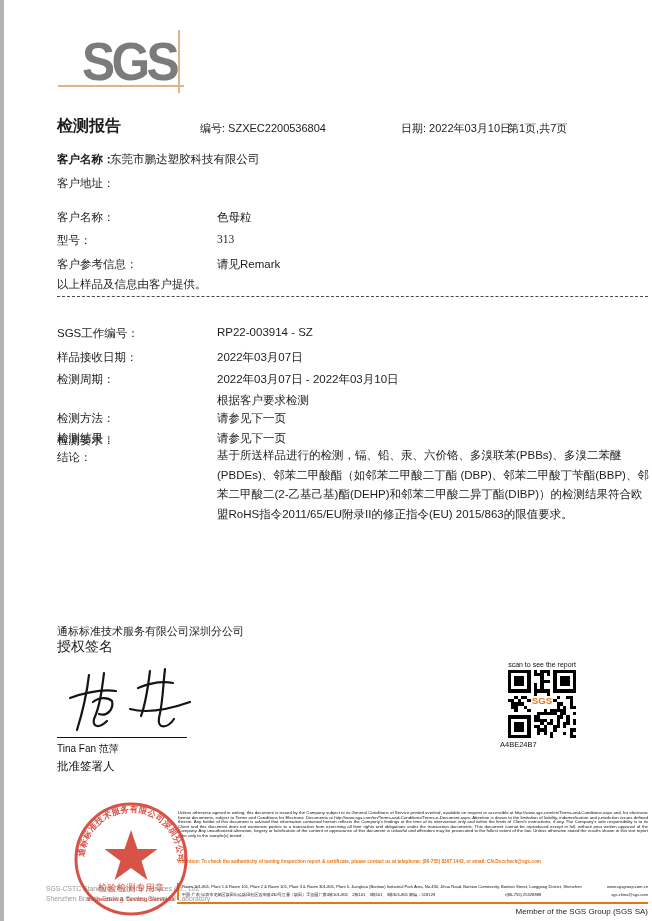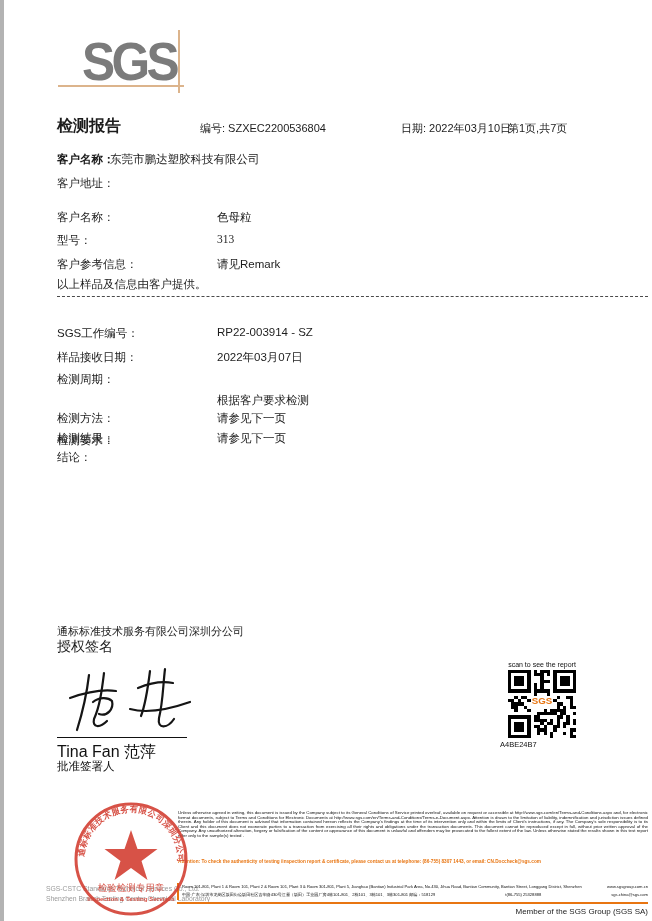--- a/index.html
+++ b/index.html
@@ -26,21 +26,21 @@
   .row-value { font-size:11.5px; color:#1c1c1c; white-space:nowrap; }
 
   .dashed-sep { left:57px; top:296px; width:591px; border-top:1px dashed #4a4a4a; }
 
   .para { font-size:11.5px; line-height:19.5px; color:#1c1c1c; }
 
   .sig-company { left:57px; top:624px; font-size:11px; color:#1c1c1c; }
   .sig-auth { left:57px; top:638px; font-size:14px; color:#1c1c1c; }
   .sig-svg { left:62px; top:662px; }
   .sig-line { left:57px; top:737px; width:130px; height:1px; background:#111; }
-  .sig-name { left:57px; top:742px; font-size:16px; color:#111; }
+  .sig-name { left:57px; top:742px; font-size:10px; color:#111; }
   .sig-role { left:57px; top:759px; font-size:11.5px; color:#111; }
 
   .qr-caption { left:500px; top:661px; width:84px; text-align:center; font-size:7px; color:#111; }
   .qr-box { left:508px; top:670px; width:68px; height:68px; }
   .qr-code-text { left:500px; top:740px; width:84px; font-size:7.5px; color:#111; }
 
   
   .disclaimer { left:178px; top:811px; width:470px; font-size:4.35px; line-height:4.5px;
                 text-align:justify; color:#111; }
   .attention { left:178px; top:859px; width:470px; font-size:4.7px; line-height:5.6px;
@@ -84,28 +84,30 @@
   <div class="abs row-value" style="left:217px;top:257px;">请见Remark</div>
   <div class="abs row-label" style="left:57px;top:277px;">以上样品及信息由客户提供。</div>
 
   <div class="abs dashed-sep"></div>
 
   <div class="abs row-label" style="left:57px;top:326px;">SGS工作编号：</div>
   <div class="abs row-value" style="left:217px;top:326px;">RP22-003914 - SZ</div>
   <div class="abs row-label" style="left:57px;top:350px;">样品接收日期：</div>
   <div class="abs row-value" style="left:217px;top:350px;">2022年03月07日</div>
   <div class="abs row-label" style="left:57px;top:372px;">检测周期：</div>
+  <div class="abs row-value" style="left:217px;top:372px;">2022年03月07日 - 2022年03月10日</div>
   <div class="abs row-label" style="left:57px;top:393px;margin-top:40px;">检测要求：</div>
   <div class="abs row-value" style="left:217px;top:393px;">根据客户要求检测</div>
   <div class="abs row-label" style="left:57px;top:411px;">检测方法：</div>
   <div class="abs row-value" style="left:217px;top:411px;">请参见下一页</div>
   <div class="abs row-label" style="left:57px;top:431px;">检测结果：</div>
   <div class="abs row-value" style="left:217px;top:431px;">请参见下一页</div>
 
   <div class="abs row-label" style="left:57px;top:450px;">结论：</div>
+  <div class="abs para" style="left:217px;top:446px;width:433px;">基于所送样品进行的检测，镉、铅、汞、六价铬、多溴联苯(PBBs)、多溴二苯醚(PBDEs)、邻苯二甲酸酯（如邻苯二甲酸二丁酯 (DBP)、邻苯二甲酸丁苄酯(BBP)、邻苯二甲酸二(2-乙基己基)酯(DEHP)和邻苯二甲酸二异丁酯(DIBP)）的检测结果符合欧盟RoHS指令2011/65/EU附录II的修正指令(EU) 2015/863的限值要求。</div>
 
   <div class="abs sig-company">通标标准技术服务有限公司深圳分公司</div>
   <div class="abs sig-auth">授权签名</div>
   <svg class="abs sig-svg" width="140" height="78" viewBox="0 0 140 78">
     <g fill="none" stroke="#151515" stroke-width="2.2" stroke-linecap="round">
       <path d="M8,36 C22,31 40,27 54,29"></path>
       <path d="M27,13 C25,30 20,52 15,68"></path>
       <path d="M42,11 C40,27 38,44 32,57 C30,66 38,66 45,59"></path>
       <path d="M31,40 C37,35 46,35 50,39 C52,47 45,55 37,52"></path>
       <path d="M76,26 C88,21 101,19 111,21"></path>

